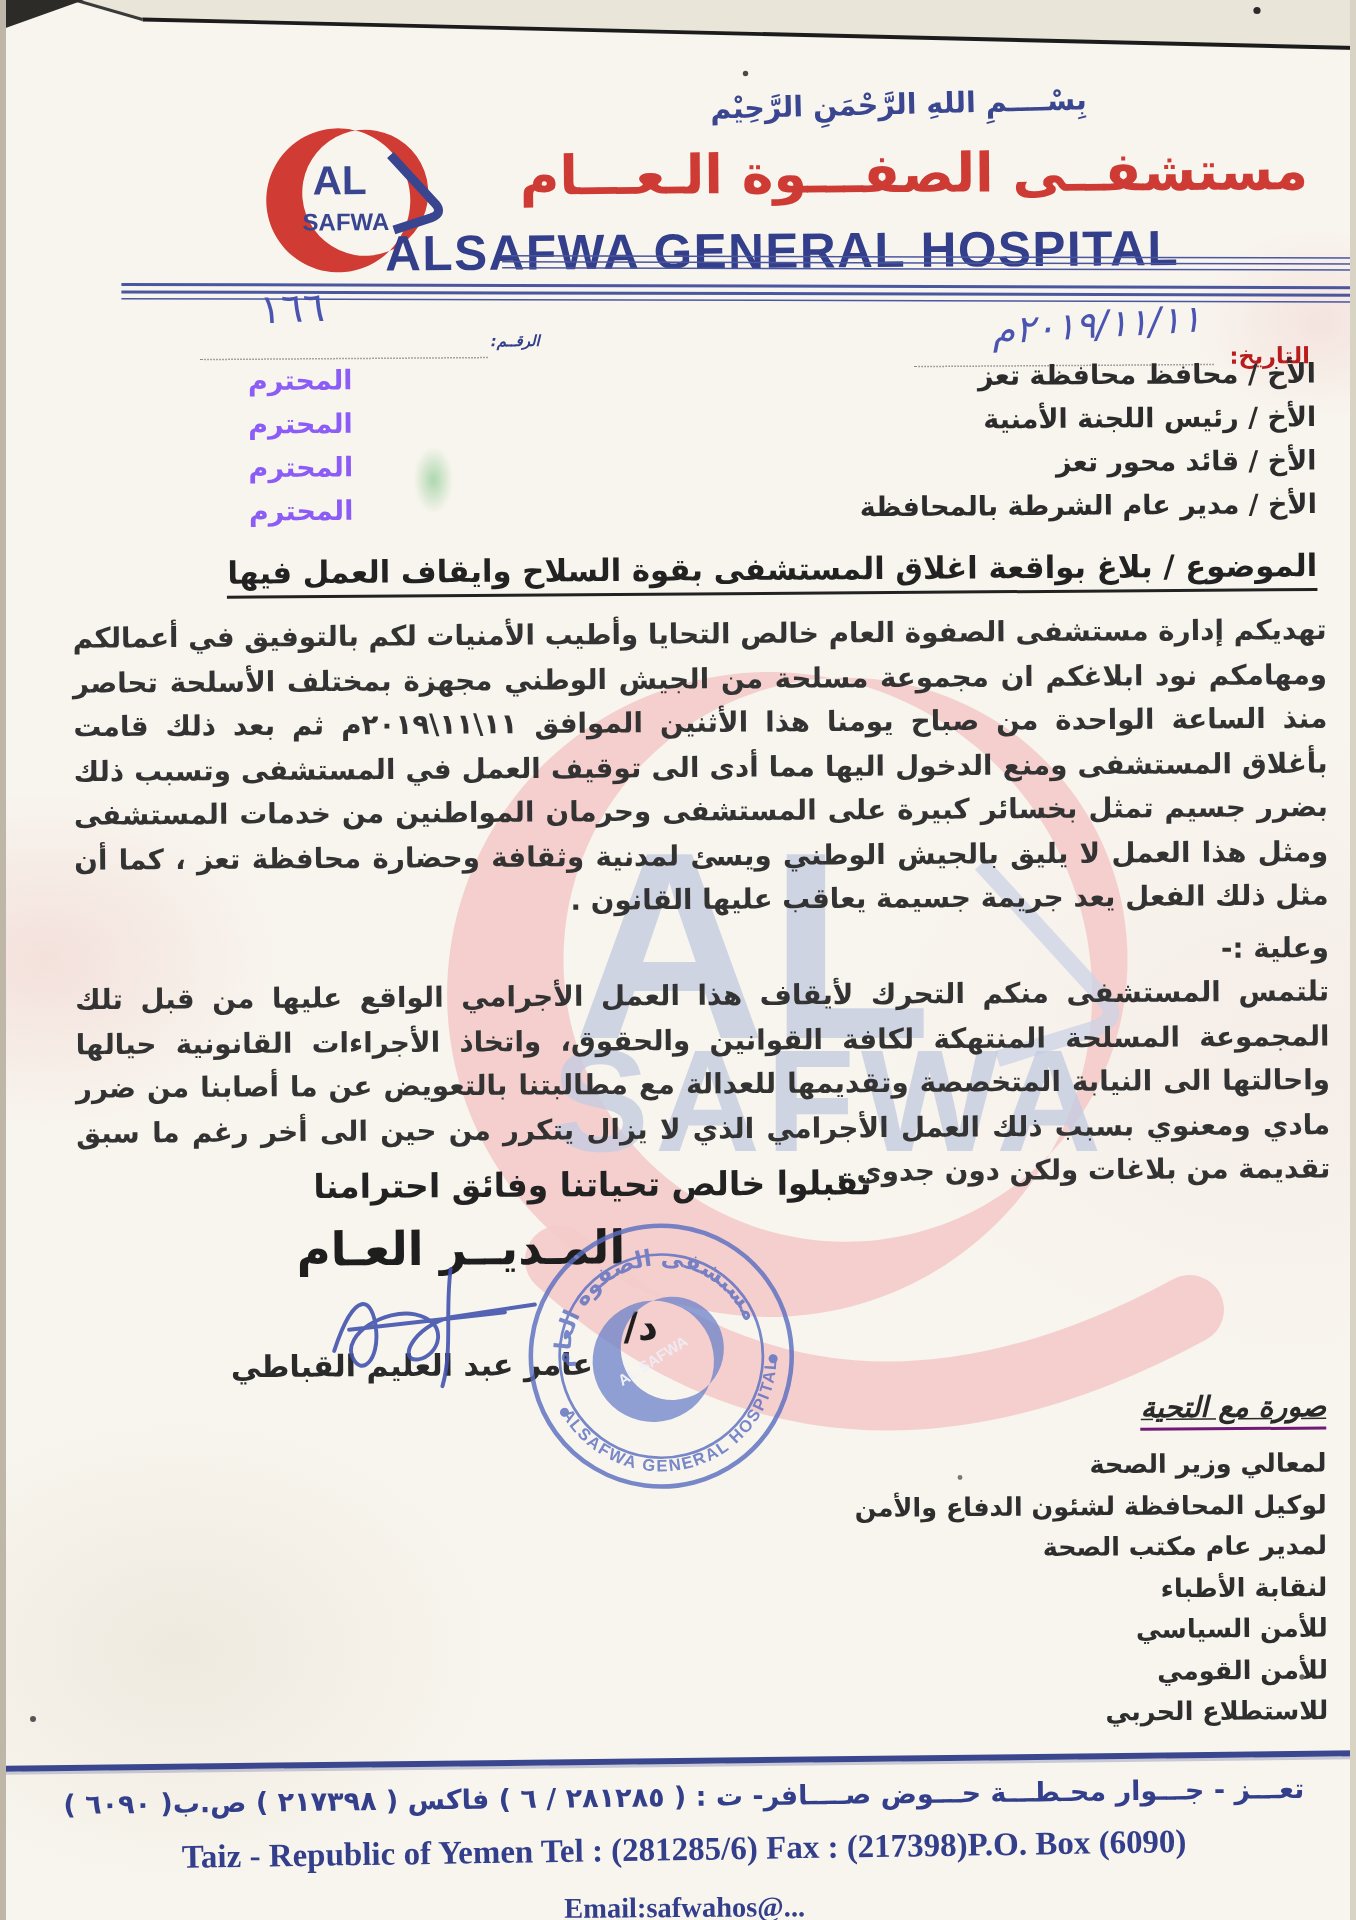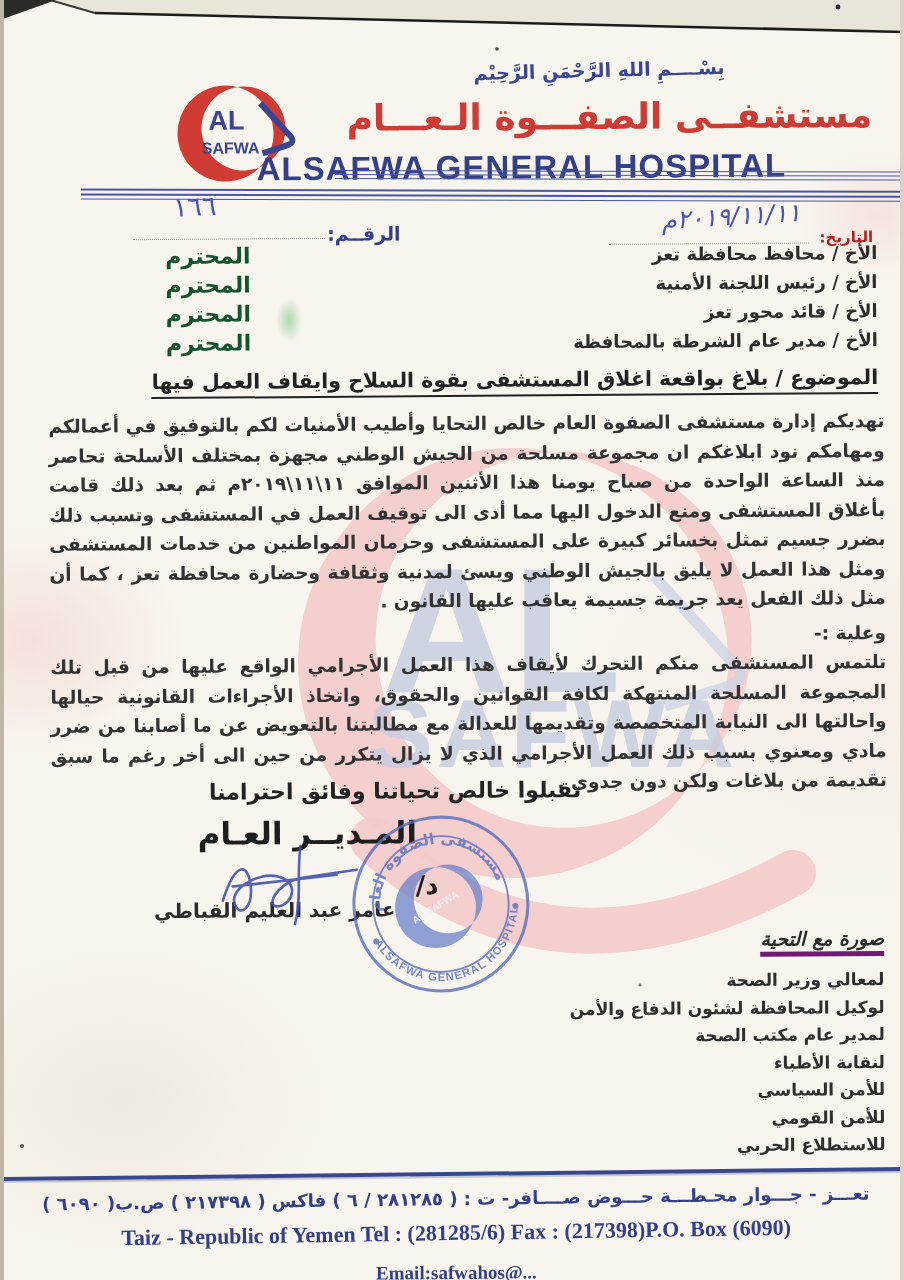--- a/index.html
+++ b/index.html
@@ -22,49 +22,49 @@
   .name-en{top:149px;left:260px;font-size:33px;font-weight:bold;color:#333f8a;font-family:"Liberation Sans",sans-serif;letter-spacing:1px;white-space:nowrap;direction:ltr;}
   .rules-a{top:172px;left:338px;right:-6px;height:13px;transform:rotate(0.55deg);}
   .rules-b{top:190px;left:84px;right:-8px;height:17px;transform:rotate(0.55deg);}
   .rule{border-top:2.5px solid #4a56a0;margin-bottom:3px;}
   .rule.thin{border-top-width:1.6px;}
 
   
   .date-label{top:231px;right:28px;font-size:15px;font-weight:bold;color:#b91c1c;}
   .date-rule{top:245px;right:92px;width:200px;border-bottom:1.6px dotted #8a8a8a;}
   .date-value{top:204px;right:100px;font-size:25px;color:#4a55b2;font-style:italic;transform:rotate(-3deg);}
-  .num-label{top:222px;left:330px;font-size:19px;font-weight:bold;color:#333f8a;}
+  .num-label{top:222px;left:330px;font-size:10px;font-weight:bold;color:#333f8a;font-style:italic;}
   .num-rule{top:237px;left:136px;width:192px;border-bottom:1.6px dotted #8a8a8a;}
   .num-value{top:189px;left:176px;font-size:27px;color:#4a55b2;transform:rotate(-2deg);}
 
   
   .recipients{top:242px;right:24px;left:168px;}
   .recipient-row{display:flex;justify-content:space-between;align-items:baseline;height:29px;}
   .recipient-to{font-size:18px;font-weight:bold;color:#2c2c2c;}
-  .recipient-hon{font-size:22px;font-weight:bold;color:#14532d;}
+  .recipient-hon{font-size:18px;font-weight:bold;color:#8b5cf6;}
 
   
   .subject{top:368px;right:24px;left:100px;font-size:20.5px;font-weight:bold;color:#222;}
   .subject span{border-bottom:2.4px solid #222;padding-bottom:3px;display:inline;}
   .body-block{top:409px;right:18px;left:50px;font-size:18.5px;font-weight:bold;color:#333;line-height:29.5px;text-align:justify;}
   .body-block p{margin:0;}
   .therefore{margin-top:5px !important;text-align:right;}
   .p2{margin-top:0 !important;}
 
   
   .salutation{top:778px;left:158px;width:472px;text-align:center;font-size:22px;font-weight:bold;color:#222;}
   .gm-title{top:814px;left:158px;width:296px;text-align:center;font-size:31px;font-weight:bold;color:#1e1e1e;}
   .dr-prefix{top:870px;left:414px;font-size:26px;font-weight:bold;color:#1e1e1e;}
   .gm-name{top:897px;left:152px;font-size:20px;font-weight:bold;color:#2a2a2a;}
   .signature{left:203px;top:833px;z-index:3;}
   .stamp{left:348px;top:813px;width:182px;height:182px;z-index:3;opacity:.82;transform:rotate(-14deg);}
 
   
   .cc{top:930px;right:22px;width:330px;text-align:right;}
-  .cc-header{font-size:19px;font-weight:bold;font-style:italic;color:#2a2a2a;margin-left:30px;margin-bottom:10px;display:inline-block;border-bottom:5px solid #701a75;padding-bottom:2px;}
+  .cc-header{font-size:19px;font-weight:bold;font-style:italic;color:#2a2a2a;margin-left:30px;margin-bottom:10px;display:inline-block;border-bottom:2px solid #701a75;padding-bottom:2px;text-decoration:underline;}
   .cc-item{font-size:17px;font-weight:bold;color:#2e2e2e;line-height:27.5px;}
 
   
   .footer-divider{top:1172px;left:0;right:0;border-top:4px solid #3a478f;box-shadow:0 2px 0 rgba(58,71,143,.25);transform:rotate(-0.25deg);}
   .footer-ar{top:1188px;left:0;right:0;text-align:center;font-size:18px;font-weight:bold;color:#333f8a;transform:rotate(-0.35deg);}
   .footer-en{top:1220px;left:0;right:0;text-align:center;font-size:22px;font-weight:bold;color:#333f8a;font-family:"Liberation Serif",serif;direction:ltr;transform:rotate(-0.5deg);}
   .footer-email{top:1262px;left:0;right:0;text-align:center;font-size:19px;font-weight:bold;color:#333f8a;font-family:"Liberation Serif",serif;direction:ltr;}
 
   
   .watermark{position:absolute;z-index:0;left:298px;top:408px;width:540px;height:580px;pointer-events:none;}

